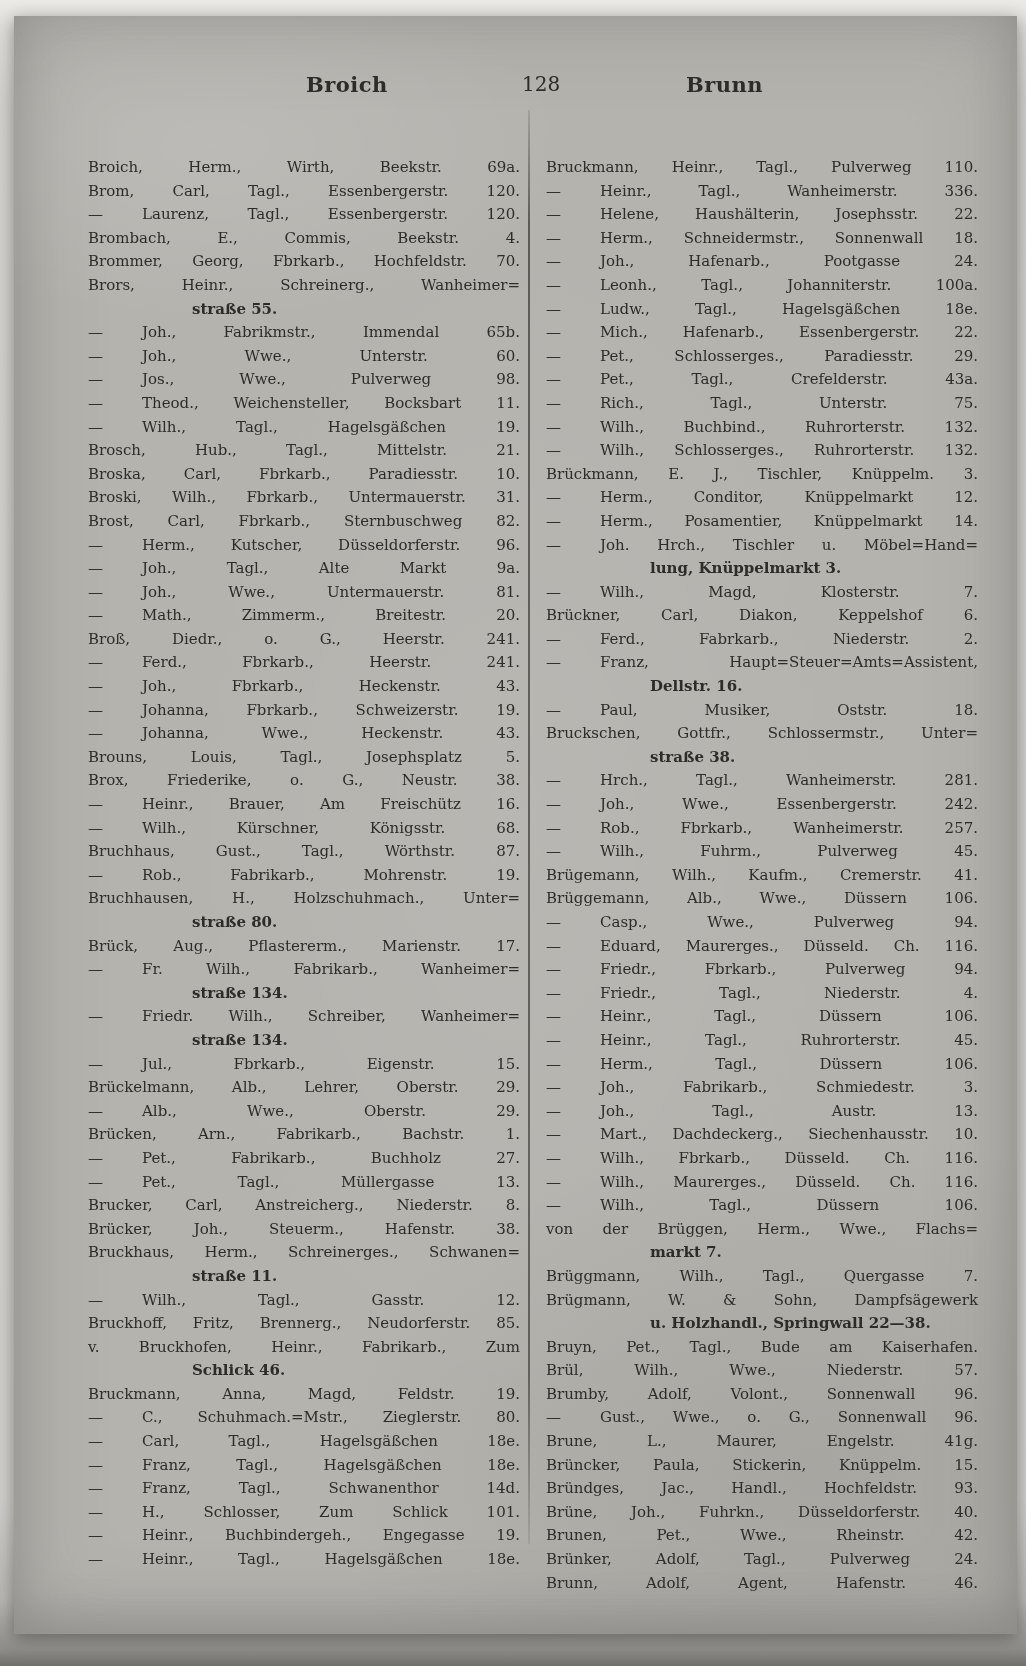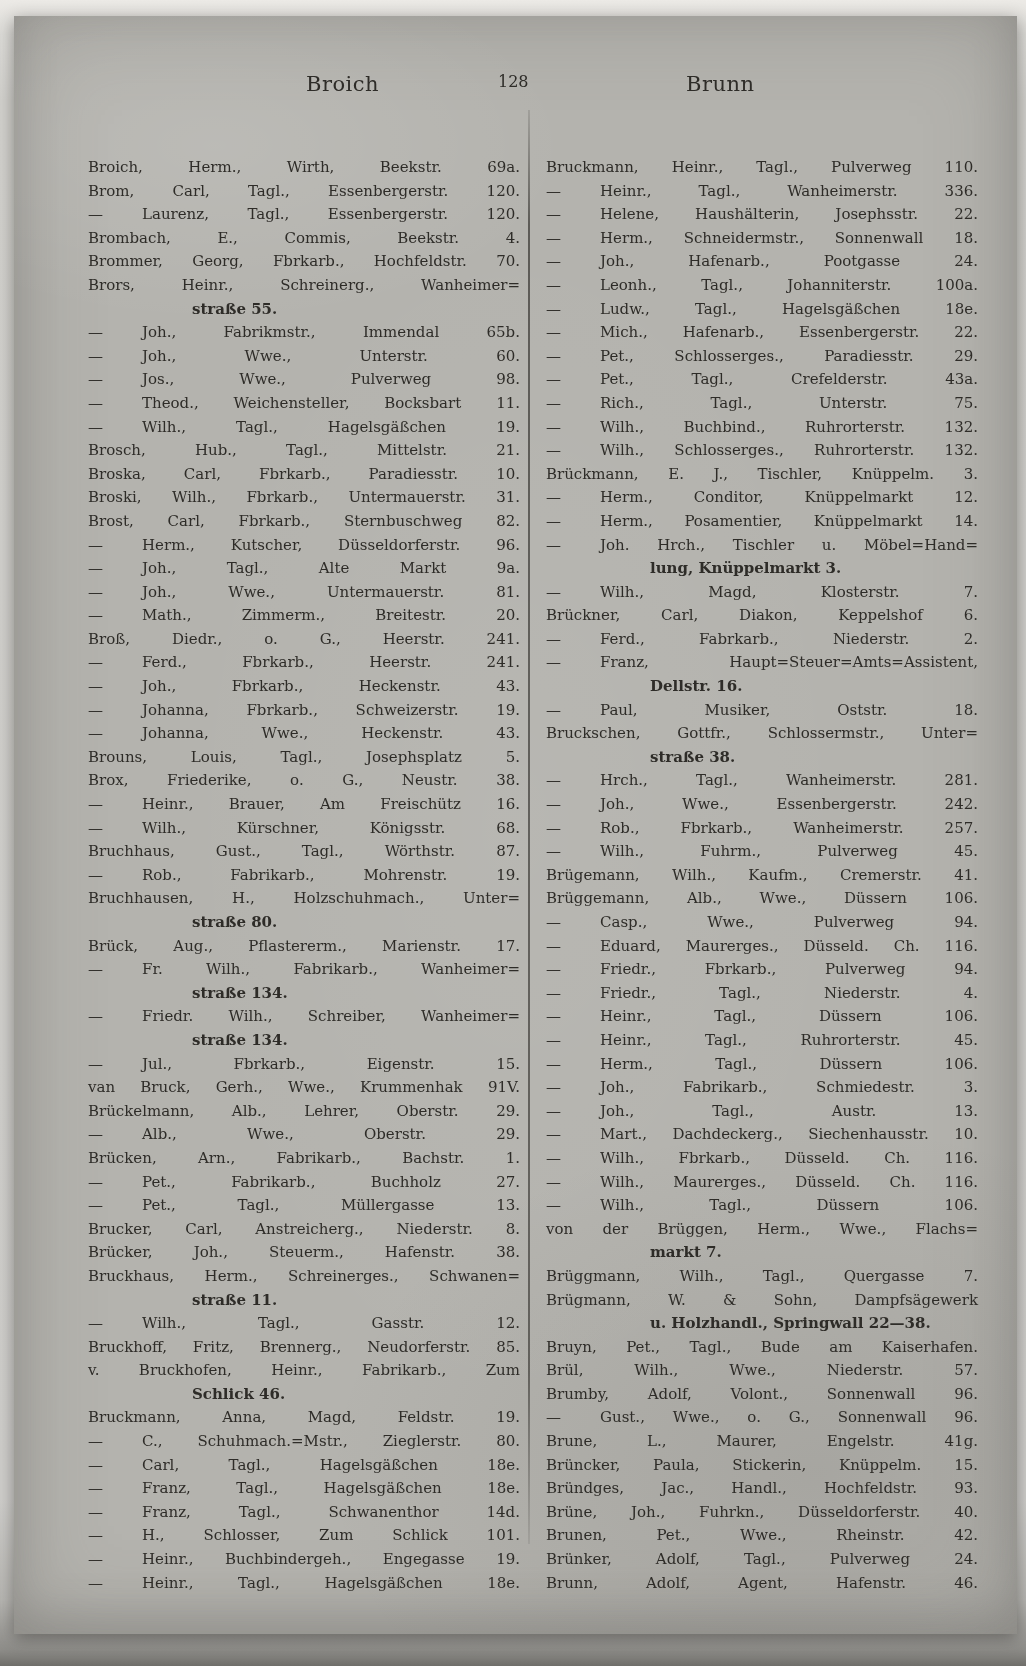--- a/index.html
+++ b/index.html
@@ -1,21 +1,21 @@
 <!DOCTYPE html>
 <html><head>
 <meta charset="utf-8">
 <style>
   html,body{margin:0;padding:0;background:#e6e5e1;}
   .scan{position:relative;width:1026px;height:1666px;background:linear-gradient(180deg,#eceae6 0%,#dddcd8 2%,#d2d1cd 6%,#cfcecb 90%,#b7b6b2 96%,#8e8d89 99%,#6f6e6a 100%);overflow:hidden;font-family:"DejaVu Serif","Liberation Serif",serif;}
   .page{position:absolute;left:14px;top:16px;right:9px;bottom:32px;background:#b4b3ae;box-shadow:0 4px 16px rgba(40,38,35,.45), inset 0 0 90px rgba(96,94,90,.30), inset 0 -18px 40px rgba(96,94,90,.25);color:#2e2c28;}
   .header{position:absolute;top:56px;left:0;right:0;height:34px;}
-  .kw{position:absolute;font-weight:normal;font-size:21px;letter-spacing:.5px;}
+  .kw{position:absolute;font-weight:bold;font-size:21px;letter-spacing:.5px;}
   .kw-left{left:292px;}
-  .pagenum{position:absolute;left:484px;font-size:16px;}
+  .pagenum{position:absolute;left:508px;font-size:20px;}
   .kw-right{left:672px;}
   .divider{position:absolute;left:514px;top:94px;bottom:90px;width:2px;background:linear-gradient(180deg,rgba(46,44,40,.15),rgba(46,44,40,.65) 8%,rgba(46,44,40,.6) 88%,rgba(46,44,40,.1));}
   .col{position:absolute;top:96px;width:432px;font-size:15px;margin-top:44px;}
   .col-left{left:74px;}
   .col-right{left:532px;}
   .entry{margin:0;}
   .line{line-height:23.6px;height:23.6px;white-space:nowrap;text-align:justify;text-align-last:justify;}
   .line.cont{padding-left:104px;text-align:left;text-align-last:left;font-weight:bold;}
   .ditto{display:inline-block;width:54px;}
   
@@ -139,23 +139,20 @@
           <div class="line cont">straße 134.</div>
         </div>
         <div class="entry">
           <div class="line"><span class="ditto">—</span>Friedr. Wilh., Schreiber, Wanheimer=</div>
           <div class="line cont">straße 134.</div>
         </div>
         <div class="entry">
           <div class="line"><span class="ditto">—</span>Jul., Fbrkarb., Eigenstr. 15.</div>
         </div>
         <div class="entry">
-          <div class="line">van Bruck, Gerh., Wwe., Krummenhak 91V.</div>
-        </div>
-        <div class="entry">
           <div class="line">Brückelmann, Alb., Lehrer, Oberstr. 29.</div>
         </div>
         <div class="entry">
           <div class="line"><span class="ditto">—</span>Alb., Wwe., Oberstr. 29.</div>
         </div>
         <div class="entry">
           <div class="line">Brücken, Arn., Fabrikarb., Bachstr. 1.</div>
         </div>
         <div class="entry">
           <div class="line"><span class="ditto">—</span>Pet., Fabrikarb., Buchholz 27.</div>

